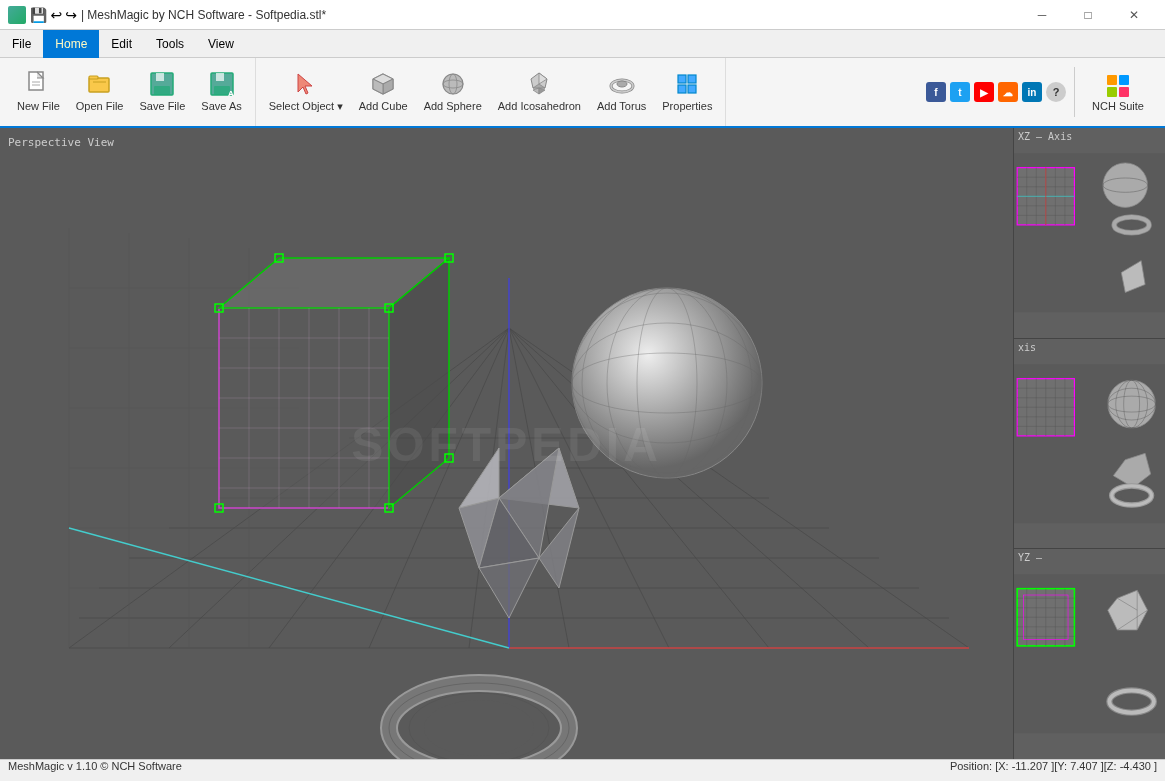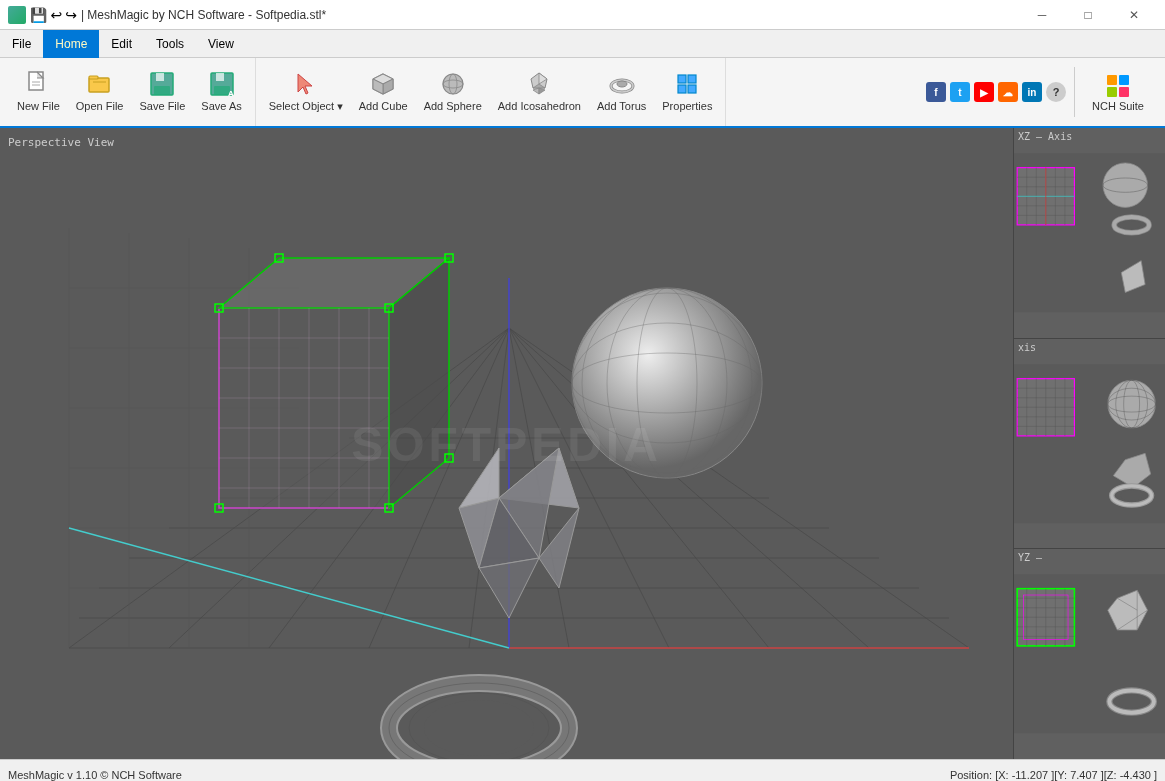--- a/index.html
+++ b/index.html
@@ -160,21 +160,21 @@
       font-size: 10px;
       font-family: monospace;
     }
 
     
     .status-bar {
       height: 22px;
       background: #f0f0f0;
       border-top: 1px solid #ccc;
       display: flex;
-      align-items: flex-end;
+      align-items: flex-start;
       padding: 0 8px;
       font-size: 11px;
       color: #333;
       justify-content: space-between;
     }
 
     
     .ribbon-btn-with-arrow {
       position: relative;
     }

